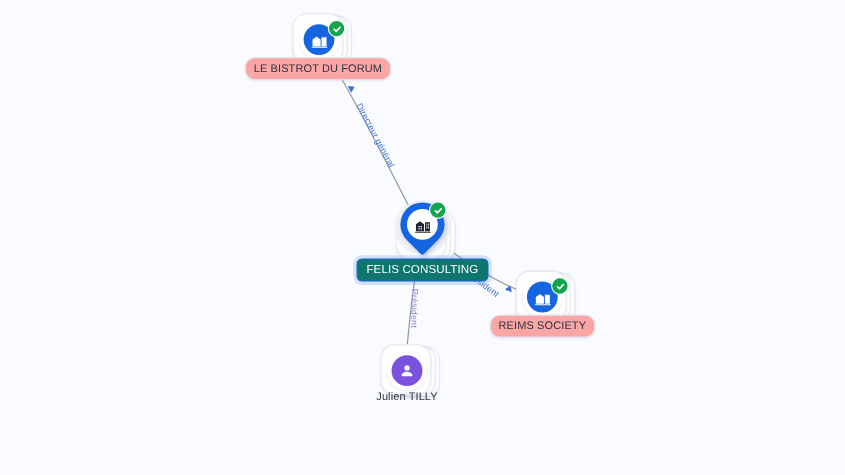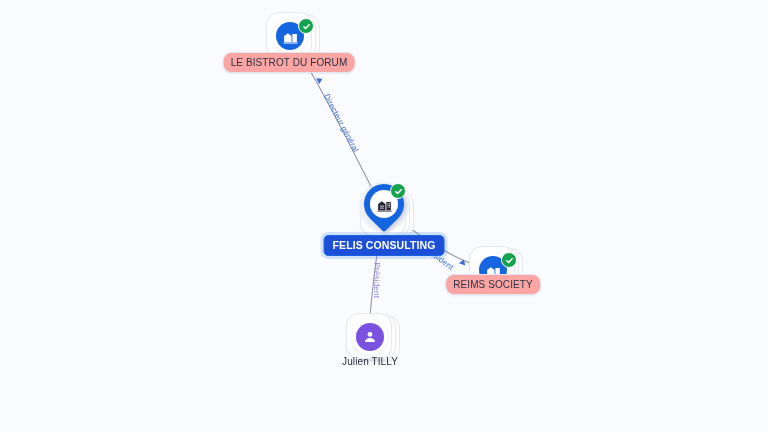--- a/index.html
+++ b/index.html
@@ -169,24 +169,24 @@
     letter-spacing: 0.1px;
   }
   .node-label.plain {
     background: transparent;
     border: none;
     box-shadow: none;
     color: #2b3142;
     padding: 2px 4px;
   }
   .node-label.selected {
-    background: #1d4ed8;
+    background: #0f766e;
     color: #ffffff;
     border: 1px solid #1565e0;
-    font-weight: 700;
+    font-weight: 400;
     box-shadow: 0 0 0 3px rgba(66,133,244,0.22);
     border-radius: 5px;
     padding: 3px 8px;
     font-size: 10.5px;
   }
 
   
   .edge-label {
     position: absolute;
     white-space: nowrap;
@@ -287,21 +287,21 @@
               <path fill="#ffffff" d="M2 20.6h20v1.3H2z"></path>
             </svg>
           </div>
         </div>
         <div class="verified-badge">
           <svg width="9" height="9" viewBox="0 0 24 24">
             <path fill="none" stroke="#ffffff" stroke-width="4.2" stroke-linecap="round" stroke-linejoin="round" d="M5 12.6l4.6 4.6L19 7.4"></path>
           </svg>
         </div>
       </div>
-      <div class="node-label" style="left: 493px; top: 274px;">REIMS SOCIETY</div>
+      <div class="node-label" style="left: 493px; top: 286px;">REIMS SOCIETY</div>
       <div class="node" style="left: 370px; top: 337px;">
         <div class="node-stack">
           <div class="stack-card c1"></div>
           <div class="stack-card c2"></div>
           <div class="stack-card c3"></div>
         </div>
         <div class="node-disc">
           <div class="node-inner person">
             <svg width="16" height="16" viewBox="0 0 24 24">
               <circle cx="12" cy="8.2" r="3.6" fill="#ffffff"></circle>

